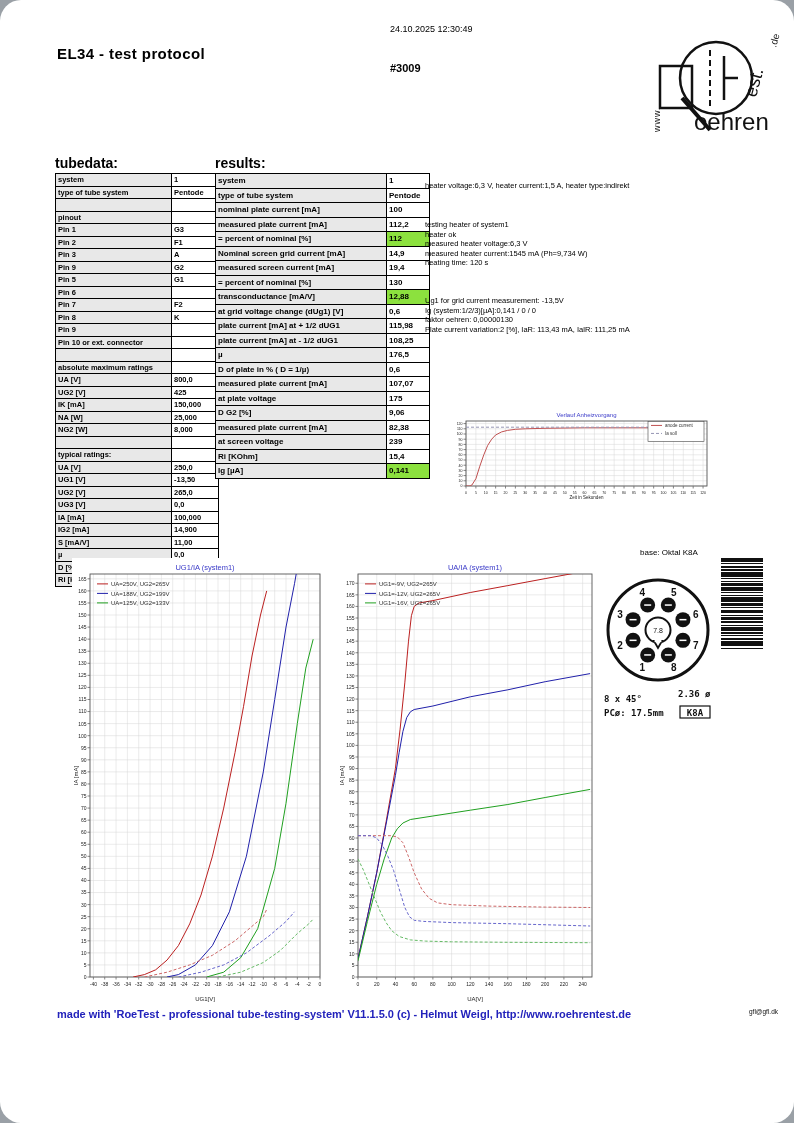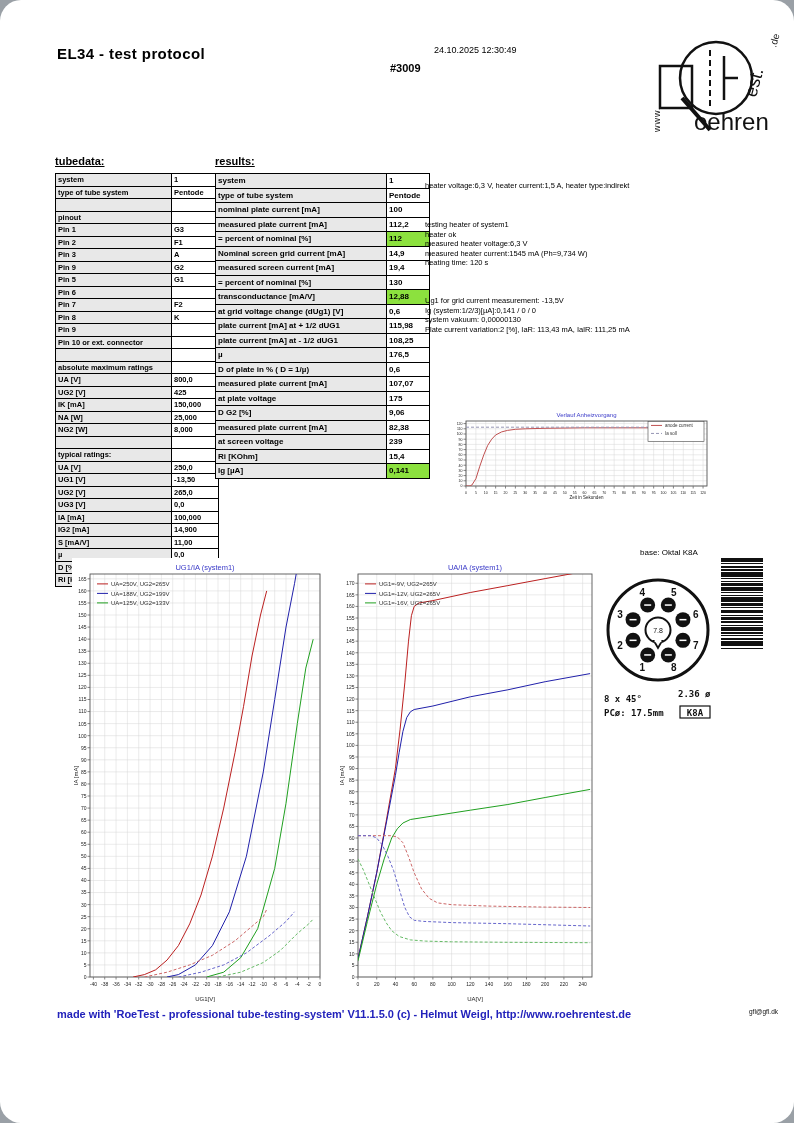--- a/index.html
+++ b/index.html
@@ -1,23 +1,23 @@
 <!DOCTYPE html>
 <html><head>
 <meta charset="utf-8">
 <style>
   html,body{margin:0;padding:0;background:#9aa0a6;}
   #page{position:relative;width:794px;height:1123px;background:#ffffff;margin:0 auto;
         font-family:"Liberation Sans",sans-serif;color:#000;overflow:hidden;border-radius:21px;}
   .abs{position:absolute;}
   .title{left:57px;top:45px;font-size:15px;font-weight:bold;letter-spacing:.4px;}
-  .datetime{left:390px;top:45px;font-size:9px;margin-left:44px;}
+  .datetime{left:390px;top:24px;font-size:9px;}
   .serial{left:390px;top:62px;font-size:11px;font-weight:bold;}
   .subtitle{left:57px;top:89px;font-size:8px;line-height:10px;white-space:pre;}
-  .sec-head{font-size:11px;font-weight:bold;text-decoration:underline;}
+  .sec-head{font-size:14px;font-weight:bold;}
   table{border-collapse:collapse;table-layout:fixed;border:1.5px solid #000;background:#fff;}
   td{border:1px solid #000;font-weight:bold;overflow:hidden;white-space:nowrap;padding:1px 2px;}
   .tdt{width:157px;}
   .tdt td{font-size:7.5px;height:9.5px;line-height:9px;}
   .tdt td.lab{background:#e8e8e8;width:111px;}
   .tdt td.val{width:42px;}
   .res{width:208px;}
   .res td{font-size:8px;height:11.5px;line-height:11px;}
   .res td.lab{background:#e8e8e8;width:166px;}
   .res td.val{width:38px;}
@@ -285,21 +285,21 @@
   <div class="abs note" style="left:425px;top:208px;margin-top:12px;" id="heater-block">
       <div>testing heater of system1</div>
       <div>heater ok</div>
       <div>measured heater voltage:6,3 V</div>
       <div>measured heater current:1545 mA (Ph=9,734 W)</div>
       <div>heating time: 120 s</div>
     </div>
   <div class="abs note" style="left:425px;top:296px;" id="grid-block">
       <div>Ug1 for grid current measurement: -13,5V</div>
       <div>Ig (system:1/2/3)[µA]:0,141 / 0 / 0</div>
-      <div>system vakuum: 0,00000130</div>
+      <div>faktor oehren: 0,00000130</div>
       <div>Plate current variation:2 [%], IaR: 113,43 mA, IalR: 111,25 mA</div>
     </div>
 
   <svg class="abs" style="left:450px;top:411px;" width="315" height="90">
       <rect x="0" y="0" width="315" height="90" fill="#fff"></rect>
       <line x1="16" y1="10" x2="16" y2="75" stroke="#d6d6d6" stroke-width="0.5"></line>
       <line x1="16" y1="75" x2="16" y2="77.5" stroke="#333" stroke-width="0.6"></line>
       <text x="16" y="82.5" text-anchor="middle" font-size="3.5" fill="#222">0</text>
       <line x1="25.877049180327866" y1="10" x2="25.877049180327866" y2="75" stroke="#d6d6d6" stroke-width="0.5"></line>
       <line x1="25.877049180327866" y1="75" x2="25.877049180327866" y2="77.5" stroke="#333" stroke-width="0.6"></line>

